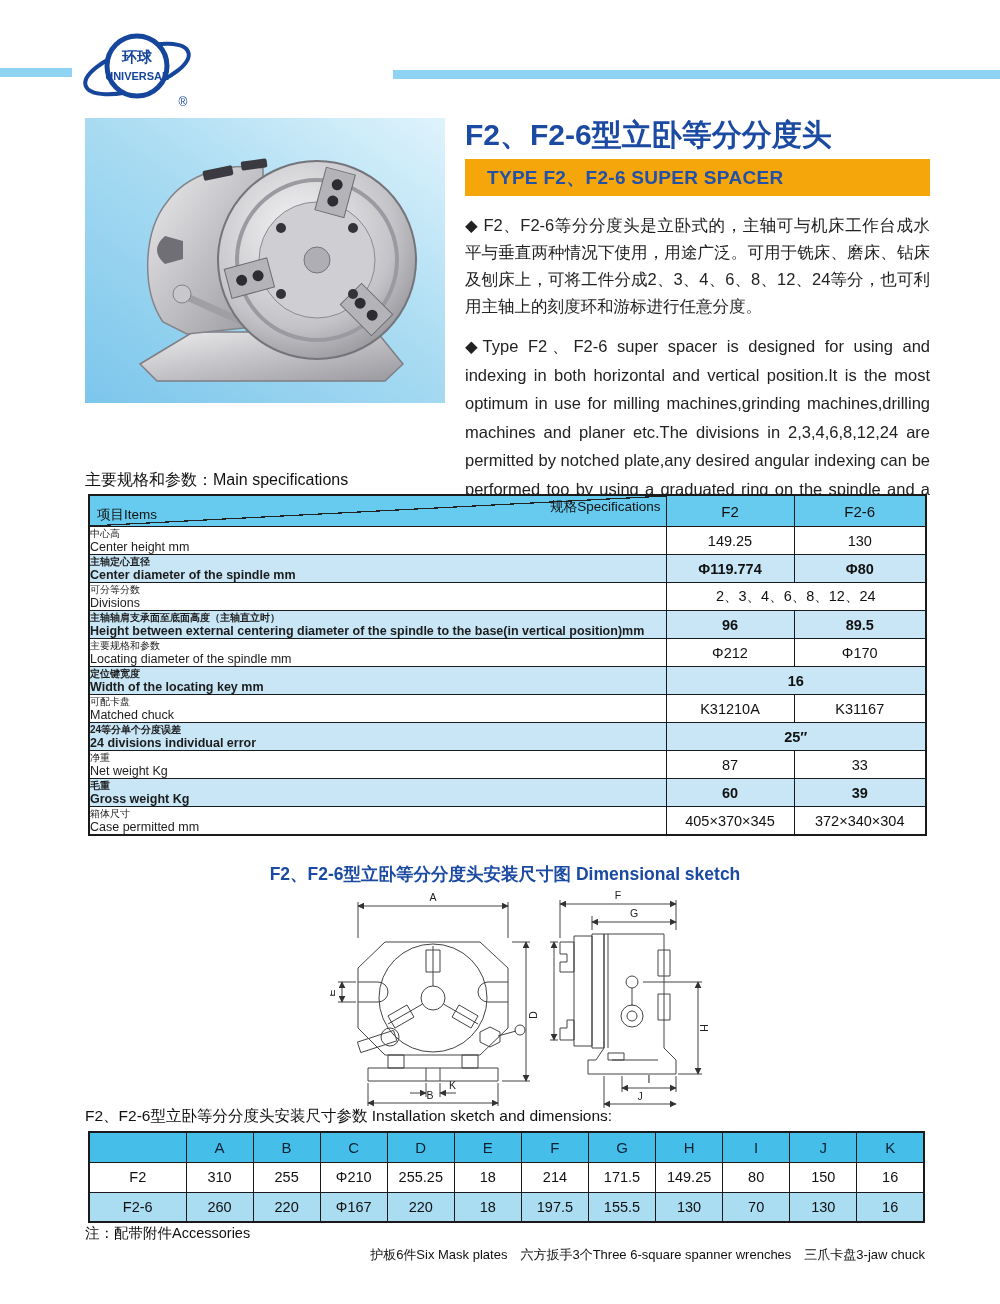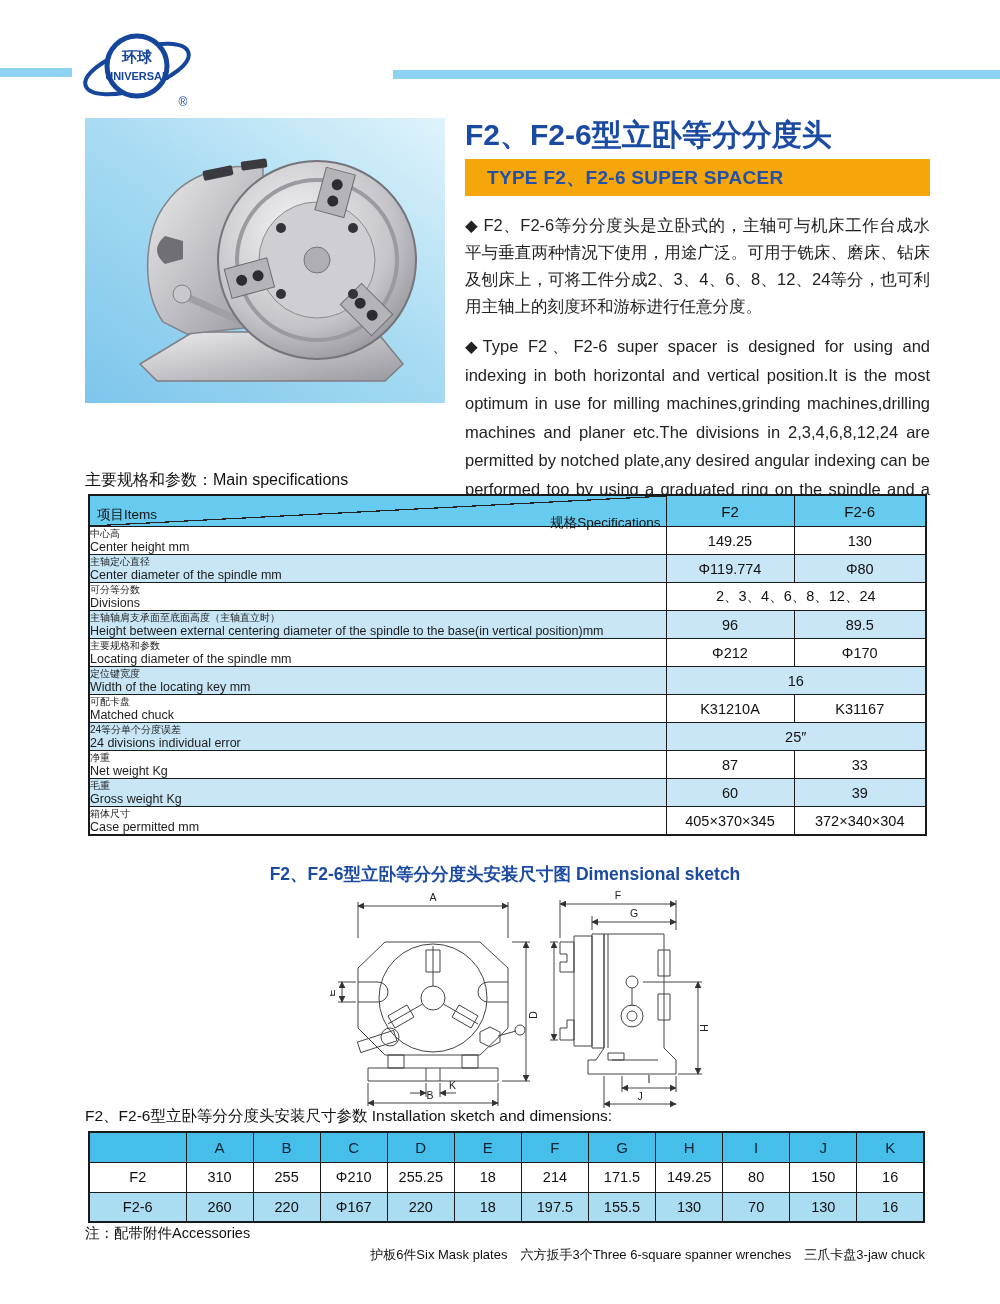--- a/index.html
+++ b/index.html
@@ -26,24 +26,24 @@
 
   
   .spec-heading{position:absolute;left:85px;top:470px;font-size:16px;color:#111;}
   table.spec{position:absolute;left:88px;top:494px;width:837px;border-collapse:collapse;table-layout:fixed;
              border:2px solid #1a1a1a;}
   table.spec td,table.spec th{border:1px solid #1a1a1a;padding:0;vertical-align:middle;}
   table.spec tr.hdr{height:30px;background:#66cbee;}
   .diag-cell{position:relative;height:30px;
      background:linear-gradient(to bottom right,transparent calc(50% - 0.6px),#222 calc(50% - 0.6px),#222 calc(50% + 0.6px),transparent calc(50% + 0.6px));}
   .diag-items{position:absolute;left:7px;bottom:2px;font-size:13.5px;color:#111;}
-  .diag-spec{position:absolute;right:5px;top:18px;font-size:13.5px;color:#111;}
+  .diag-spec{position:absolute;right:5px;top:2px;font-size:13.5px;color:#111;}
   table.spec .colhead{font-size:15px;text-align:center;font-weight:normal;color:#111;}
   table.spec tr.r{height:28px;background:#fff;}
-  table.spec tr.r.alt{background:#c8e6f6;}
+  table.spec tr.r.alt{background:#c8e6f6;font-weight:bold;}
   td.lblcell{padding:1px 0 1px 6px;}
   .lbl-cn{font-size:10px;line-height:13.5px;white-space:nowrap;overflow:hidden;}
   .lbl-en{font-size:12.5px;line-height:13.5px;white-space:nowrap;overflow:hidden;}
   td.val{font-size:14.5px;text-align:center;color:#111;}
 
   
   .sketch-title{position:absolute;left:85px;top:862px;width:840px;text-align:center;
                 font-size:17.5px;font-weight:bold;color:#1b4aa2;}
   .sketch-left{position:absolute;left:330px;top:890px;}
   .sketch-right{position:absolute;left:548px;top:890px;}

